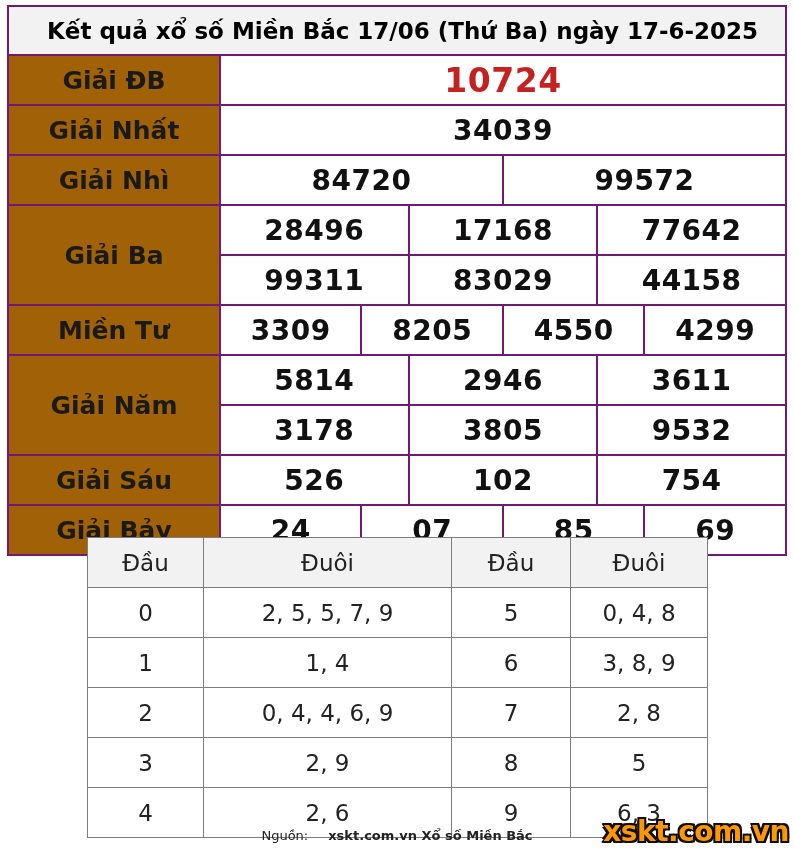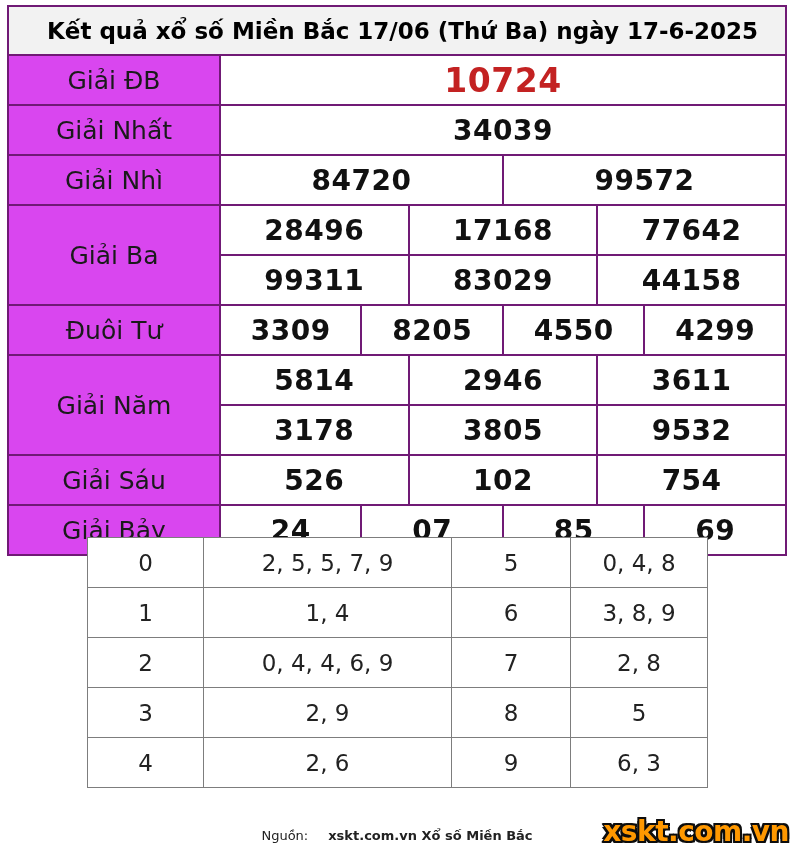--- a/index.html
+++ b/index.html
@@ -19,21 +19,21 @@
     text-align:center;vertical-align:middle;
     overflow:hidden;white-space:nowrap;
   }
   table.main col.c-label{width:212px;}
   td.title{
     height:45px;background:#f2f2f2;
     text-align:left;padding-left:12px;
     font-weight:bold;font-size:23px;color:#000;
   }
   td.lbl{
-    font-size:25px;font-weight:400;color:#1a1a1a;background:#d946ef;
+    font-size:25px;font-weight:700;color:#1a1a1a;background:#a16207;
   }
   td.val{
     height:46px;font-weight:bold;font-size:28px;color:#111;background:#ffffff;
     letter-spacing:0.5px;
     margin-left:20px;
   }
   td.val.db{font-size:33px;color:#c32222;}
   
   table.dd{
     position:absolute;left:87px;top:537px;width:620px;
@@ -115,21 +115,21 @@
       <td class="val" colspan="4">17168</td>
       <td class="val" colspan="4">77642</td>
     </tr>
     <tr>
       <td class="val" colspan="4">99311</td>
       <td class="val" colspan="4">83029</td>
       <td class="val" colspan="4">44158</td>
     </tr>
 
     <tr>
-      <td class="lbl">Đuôi Tư</td>
+      <td class="lbl">Miền Tư</td>
       <td class="val" colspan="3">3309</td>
       <td class="val" colspan="3">8205</td>
       <td class="val" colspan="3">4550</td>
       <td class="val" colspan="3">4299</td>
     </tr>
 
     <tr>
       <td class="lbl" rowspan="2">Giải Năm</td>
       <td class="val" colspan="4">5814</td>
       <td class="val" colspan="4">2946</td>
@@ -159,20 +159,26 @@
 </table>
 
 <table class="dd">
   <colgroup>
     <col class="dd-c1">
       <col class="dd-c2">
       <col class="dd-c3">
       <col class="dd-c4">
   </colgroup>
   <tbody>
+    <tr class="hdr">
+      <td>Đầu</td>
+      <td>Đuôi</td>
+      <td>Đầu</td>
+      <td>Đuôi</td>
+    </tr>
     <tr>
       <td>0</td>
       <td>2, 5, 5, 7, 9</td>
       <td>5</td>
       <td>0, 4, 8</td>
     </tr>
     <tr>
       <td>1</td>
       <td>1, 4</td>
       <td>6</td>

